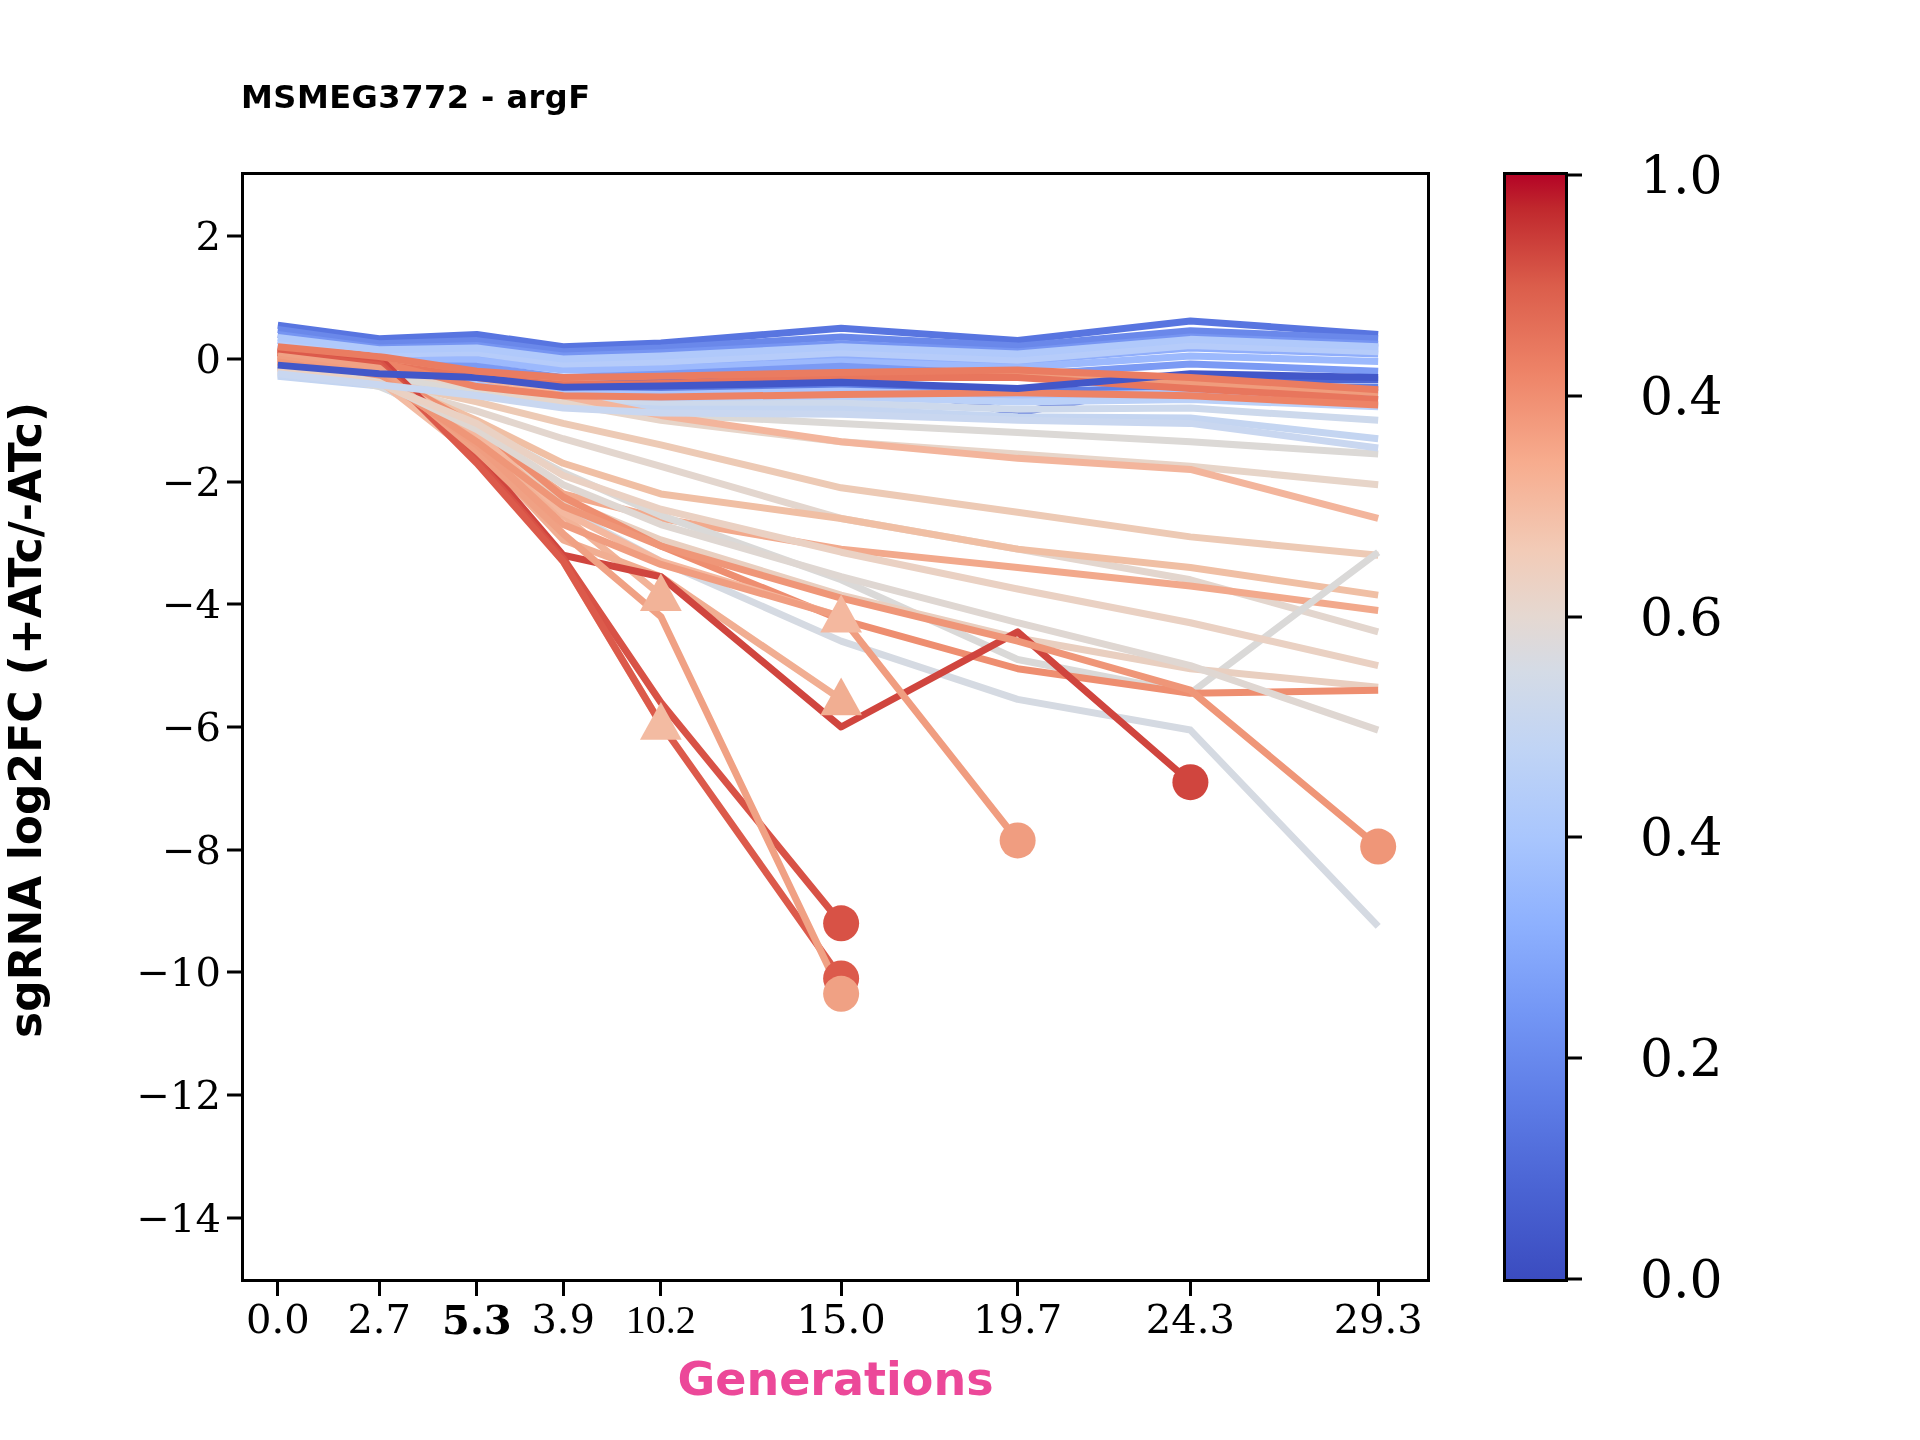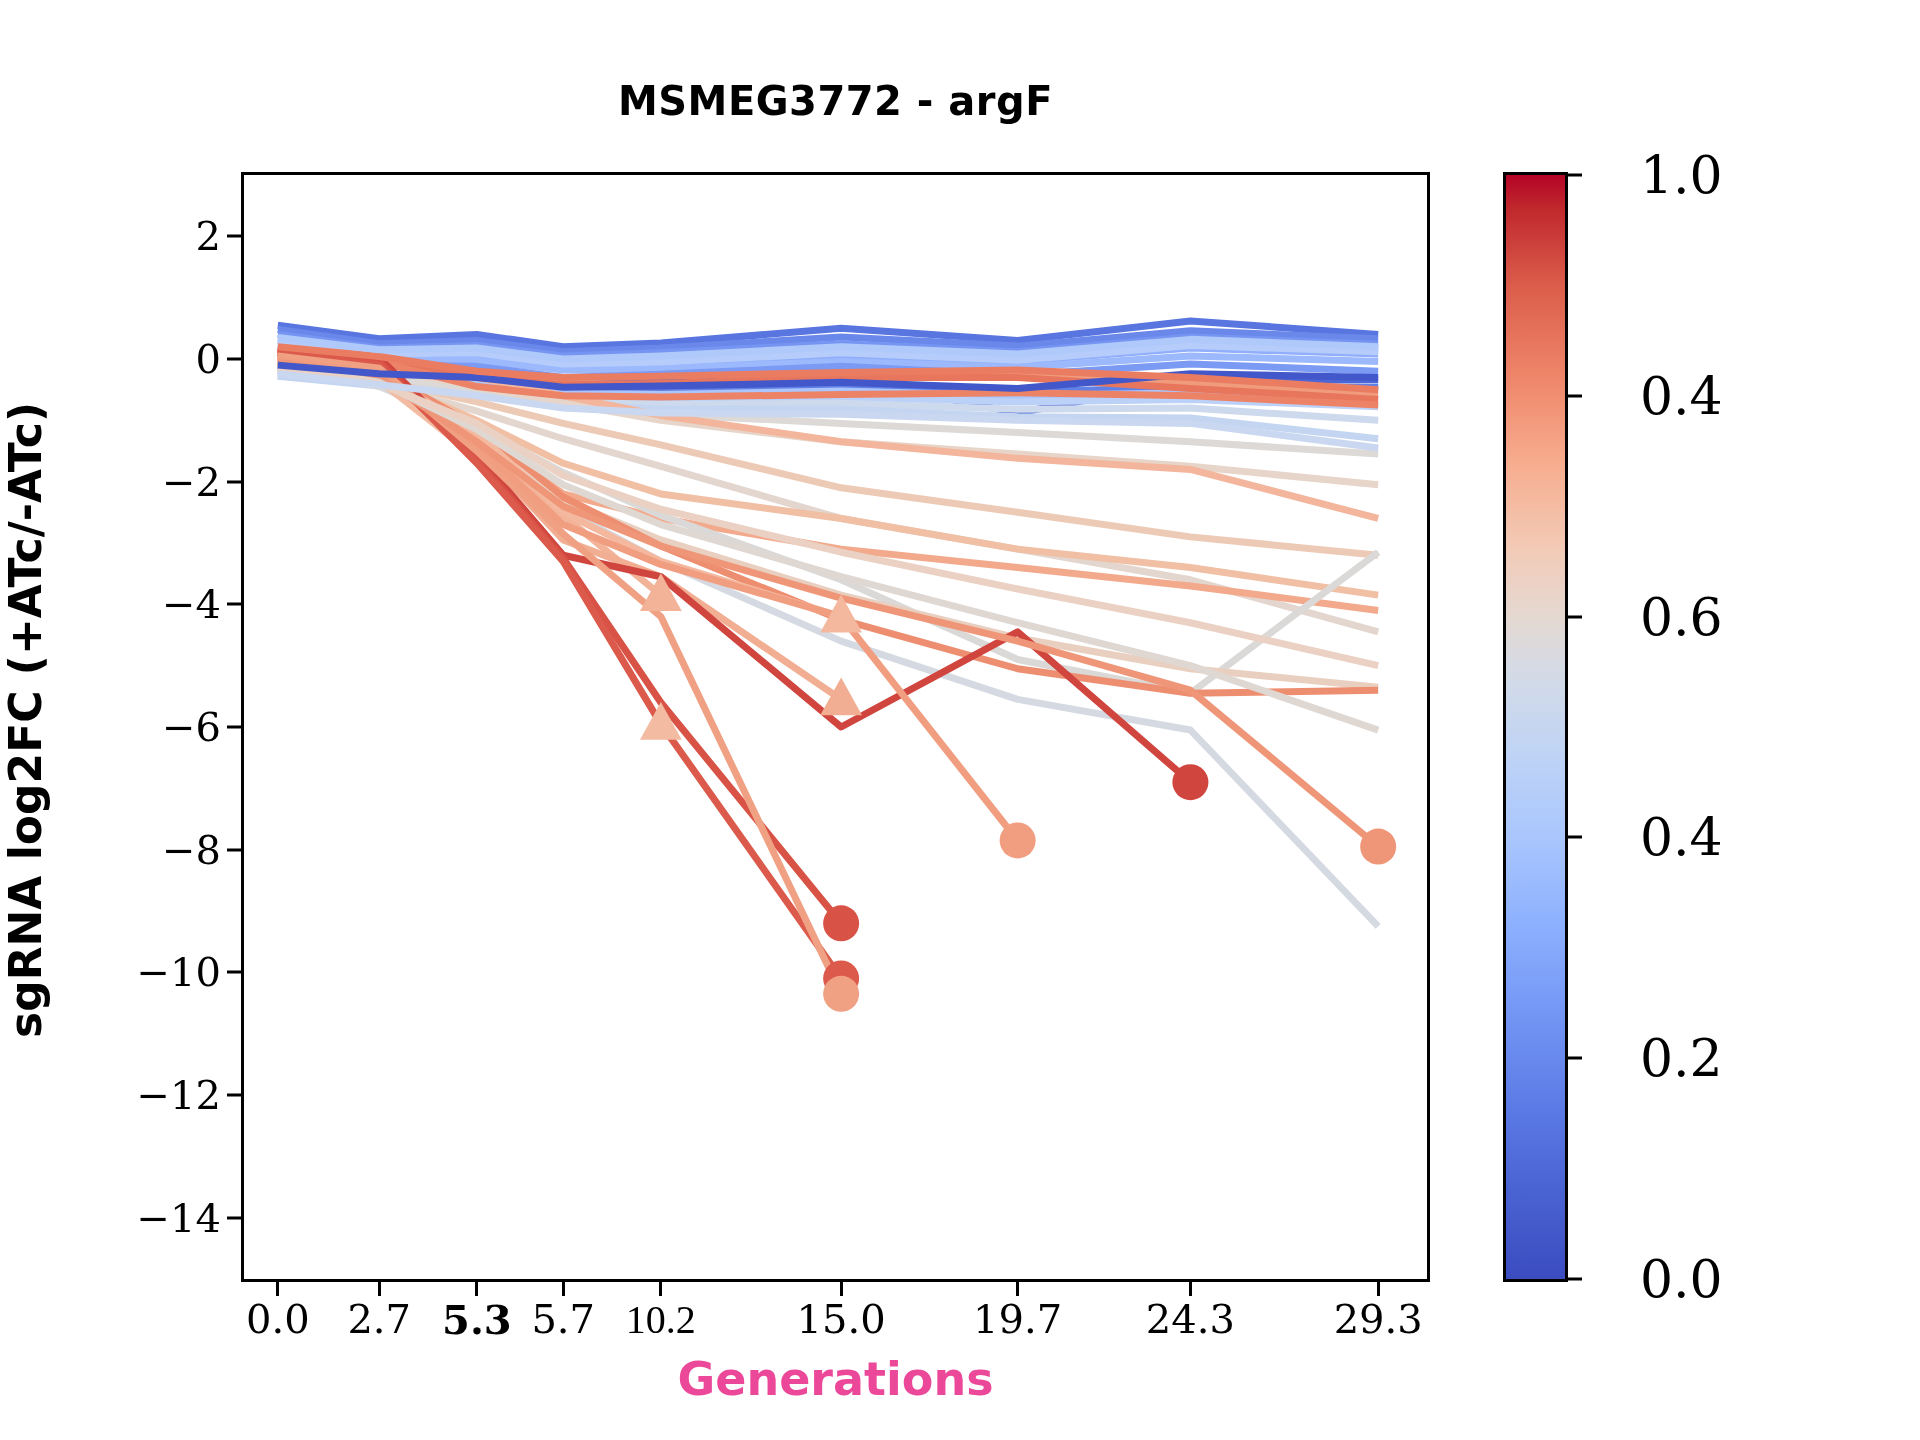--- a/index.html
+++ b/index.html
@@ -2,22 +2,22 @@
 <html><head>
 <meta charset="utf-8">
 <style>
   html,body{margin:0;padding:0;background:#ffffff;}
   body{width:1920px;height:1440px;font-family:"DejaVu Sans",sans-serif;overflow:hidden;}
   #root{position:relative;width:1920px;height:1440px;background:#ffffff;}
 
   
   #title{
     position:absolute;left:241px;top:78px;width:1189px;
-    text-align:center;font-family:"DejaVu Sans",sans-serif;
-    font-weight:bold;font-size:40px;color:#000;letter-spacing:.5px;
+    font-family:"DejaVu Sans",sans-serif;
+    font-weight:bold;font-size:32px;color:#000;letter-spacing:.5px;
     white-space:nowrap;
   }
 
   
   #plot-frame{
     position:absolute;left:241px;top:172px;width:1189px;height:1110px;
     border:3px solid #000;box-sizing:border-box;background:#fff;
   }
   #plot-svg{position:absolute;left:0;top:0;width:100%;height:100%;display:block;}
 
@@ -154,21 +154,21 @@
       <div class="ytick" style="top: 1217.67px;">−14</div>
     </div>
   <div id="x-axis">
       <div class="xtickmark" style="left: 276.3px;"></div>
       <div class="xtick" style="left: 277.8px;">0.0</div>
       <div class="xtickmark" style="left: 377.7px;"></div>
       <div class="xtick" style="left: 379.2px;">2.7</div>
       <div class="xtickmark" style="left: 475.344px;"></div>
       <div class="xtick" style="left: 476.844px; font-weight: bold;">5.3</div>
       <div class="xtickmark" style="left: 561.722px;"></div>
-      <div class="xtick" style="left: 563.222px;">5.7</div>
+      <div class="xtick" style="left: 563.222px;">3.9</div>
       <div class="xtickmark" style="left: 659.367px;"></div>
       <div class="xtick" style="left: 660.867px; font-family: Liberation Serif, serif;">10.2</div>
       <div class="xtickmark" style="left: 839.633px;"></div>
       <div class="xtick" style="left: 841.133px;">15.0</div>
       <div class="xtickmark" style="left: 1016.14px;"></div>
       <div class="xtick" style="left: 1017.64px;">19.7</div>
       <div class="xtickmark" style="left: 1188.9px;"></div>
       <div class="xtick" style="left: 1190.4px;">24.3</div>
       <div class="xtickmark" style="left: 1376.68px;"></div>
       <div class="xtick" style="left: 1378.18px;">29.3</div>

